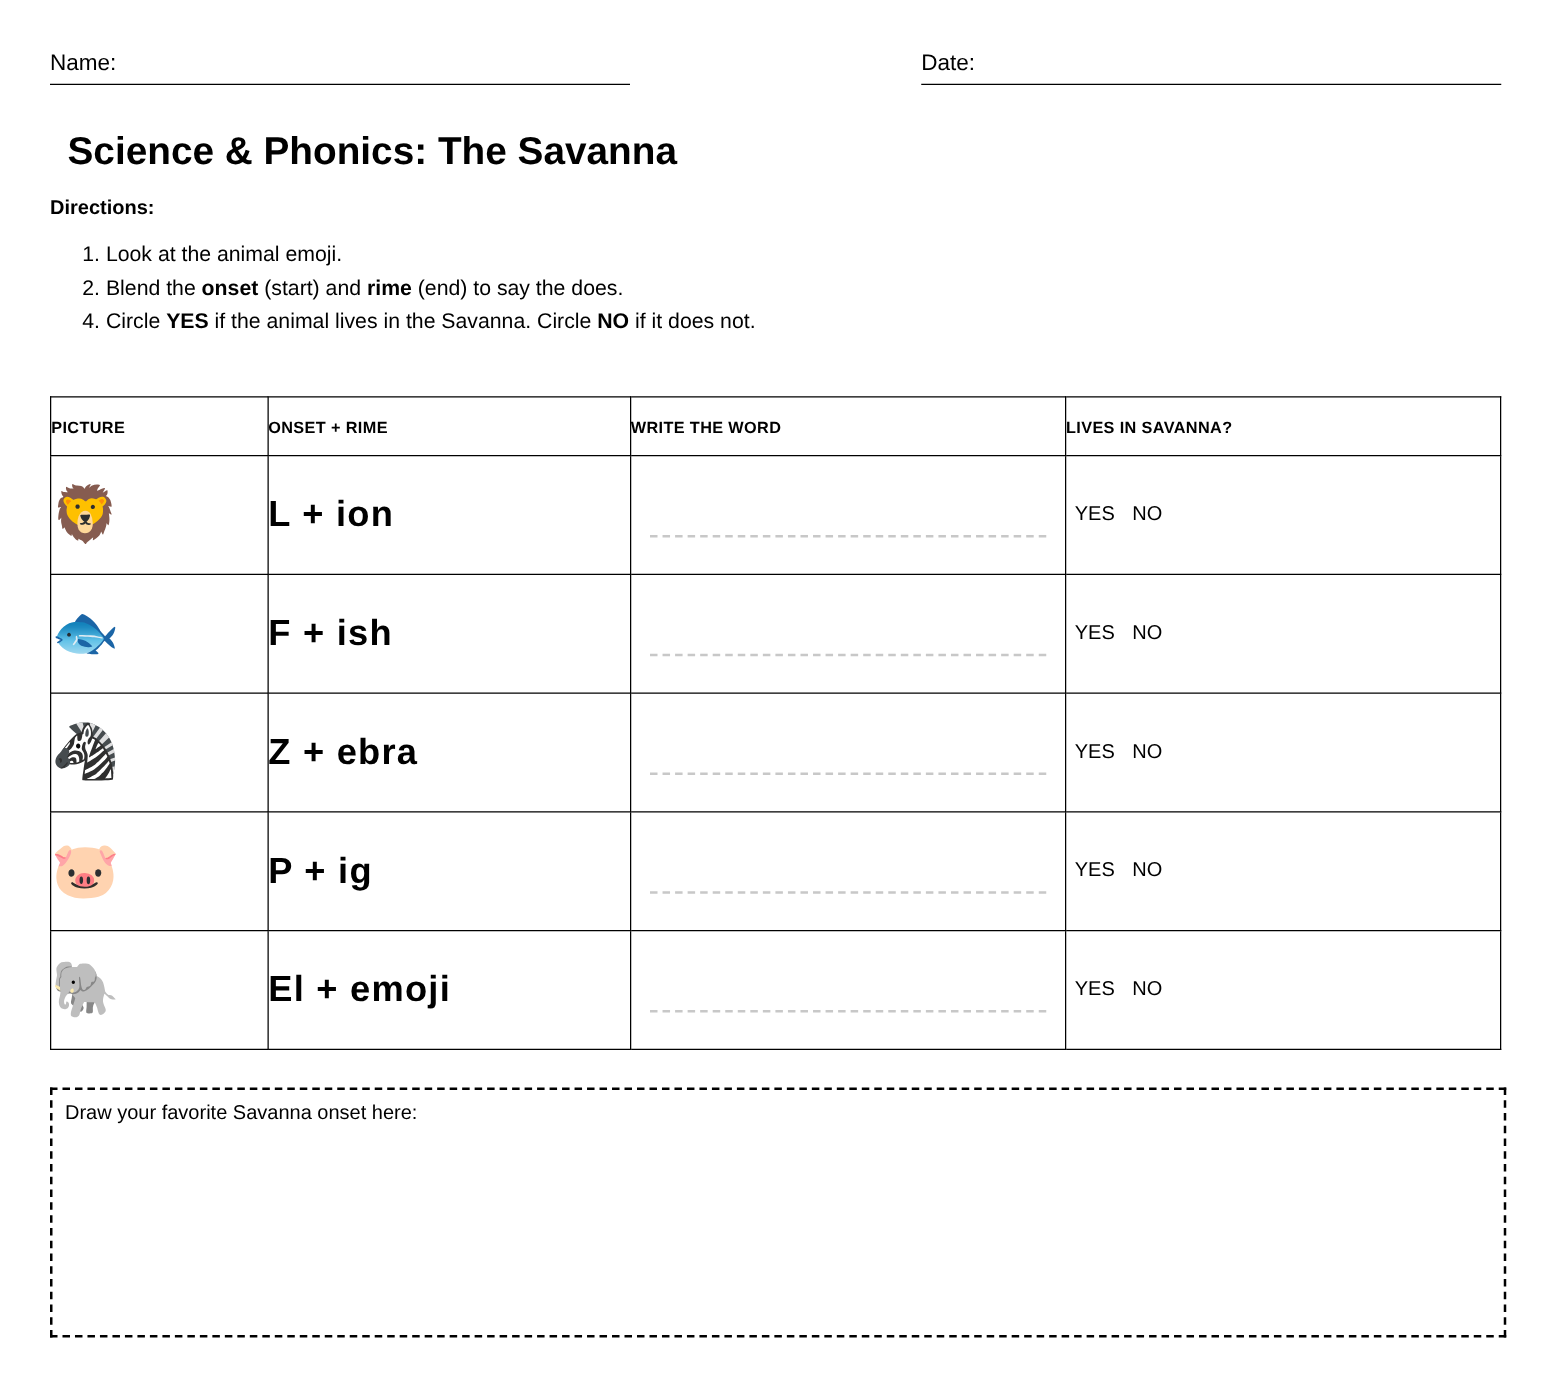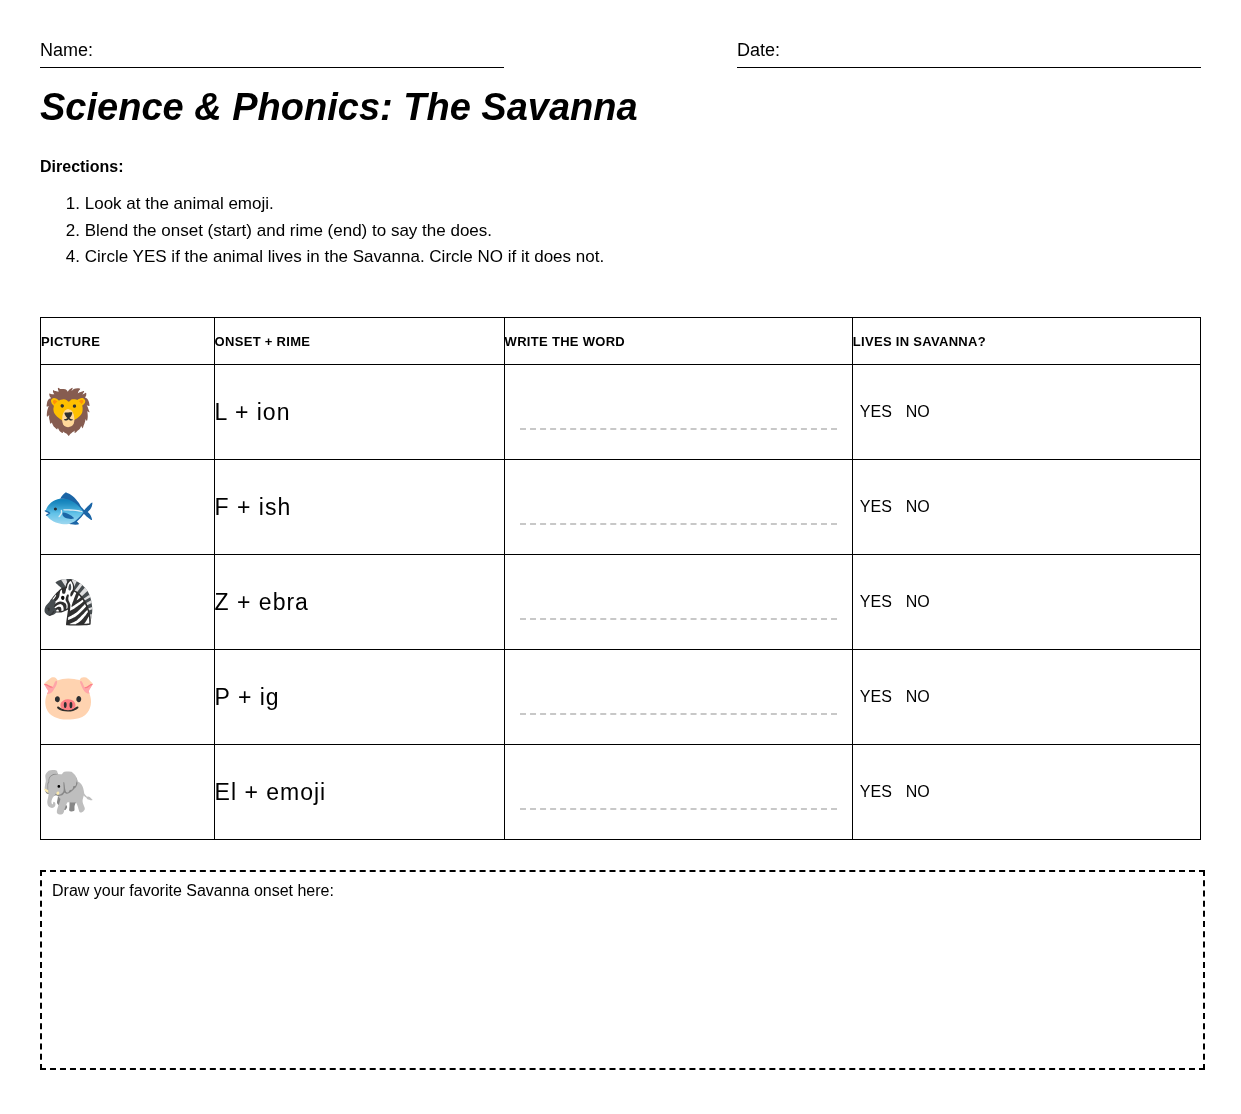--- a/index.html
+++ b/index.html
@@ -8,45 +8,45 @@
       font-family: "Liberation Sans", "DejaVu Sans", sans-serif; color: #000;
     }
     .page { position: absolute; left: 40px; top: 0; width: 1161px; }
 
     .header-row { position: absolute; top: 38px; left: 0; width: 1161px; height: 30px; }
     .field { position: absolute; top: 0; width: 464px; height: 29px; border-bottom: 1px solid #000; }
     .field.name { left: 0; }
     .field.date { left: 697px; }
     .field-label { font-size: 18px; line-height: 24px; }
 
-    .title { position: absolute; top: 88px; left: 0; margin: 0; font-size: 38px; font-weight: bold; line-height: 38px; font-style: italic; }
+    .title { position: absolute; top: 88px; left: 0; margin: 14px; font-size: 31px; font-weight: bold; line-height: 38px; }
     .directions-label { position: absolute; top: 157px; left: 0; font-size: 16px; font-weight: bold; line-height: 20px; }
 
     .directions-list { position: absolute; top: 192px; left: 0; margin: 0; padding: 0; list-style: none; font-size: 17px; }
     .directions-list li { height: 26.5px; line-height: 24px; }
     .directions-list .num { display: inline-block; width: 40px; text-align: right; padding-right: 0; }
     .directions-list .num::after { content: ""; }
-    b { font-weight: normal; text-align: right; }
+    b { font-weight: bold; text-align: right; }
 
     table.worksheet {
       position: absolute; top: 317px; left: 0; width: 1161px;
       border-collapse: collapse; table-layout: fixed;
     }
     table.worksheet th, table.worksheet td {
       border: 1px solid #000; text-align: left; vertical-align: middle; padding: 0;
     }
     table.worksheet th { height: 46px; font-size: 13px; font-weight: bold; letter-spacing: 0.3px; }
     table.worksheet td { height: 94px; }
     .col-pic { width: 173px; }
     .col-onset { width: 289px; }
     .col-write { width: 347px; }
     .col-sav { width: 347px; }
 
     .emoji { font-size: 44px; line-height: 50px; display: inline-block; }
-    .onset-rime { font-size: 23px; font-weight: normal; letter-spacing: 1px; }
+    .onset-rime { font-size: 29px; font-weight: bold; letter-spacing: 1px; }
     .write-line { width: 317px; margin: 34px auto 0; border-bottom: 2px dashed #c8c8c8; height: 0; }
     .yes-no { font-size: 16px; }
     .yes-no span { display: inline-block; margin: 0 7px; cursor: pointer; }
 
     .draw-box {
       position: absolute; top: 870px; left: 0; width: 1161px; height: 200px;
       border: 2px dashed #000; box-sizing: border-box;
     }
     .draw-label { position: absolute; left: 10px; top: 10px; font-size: 16px; }
   </style>

